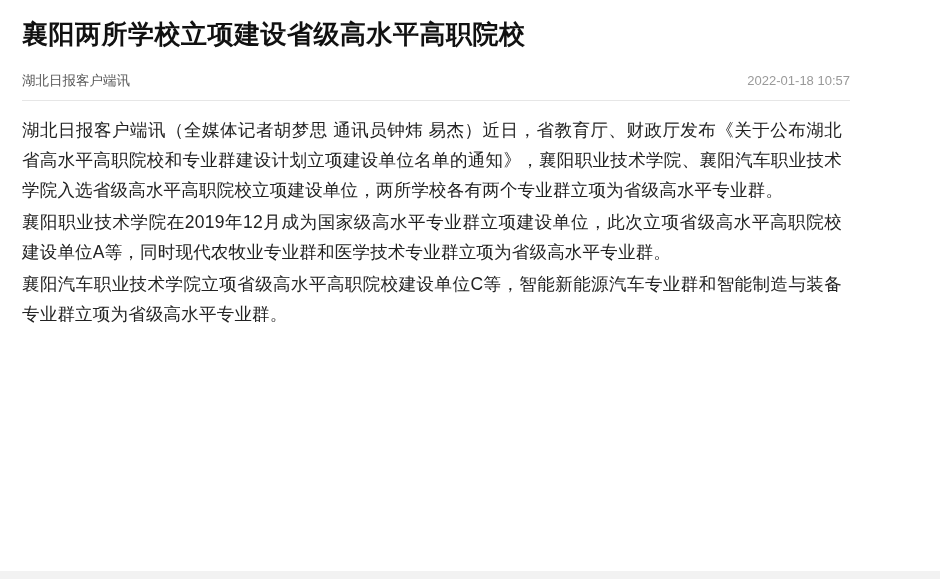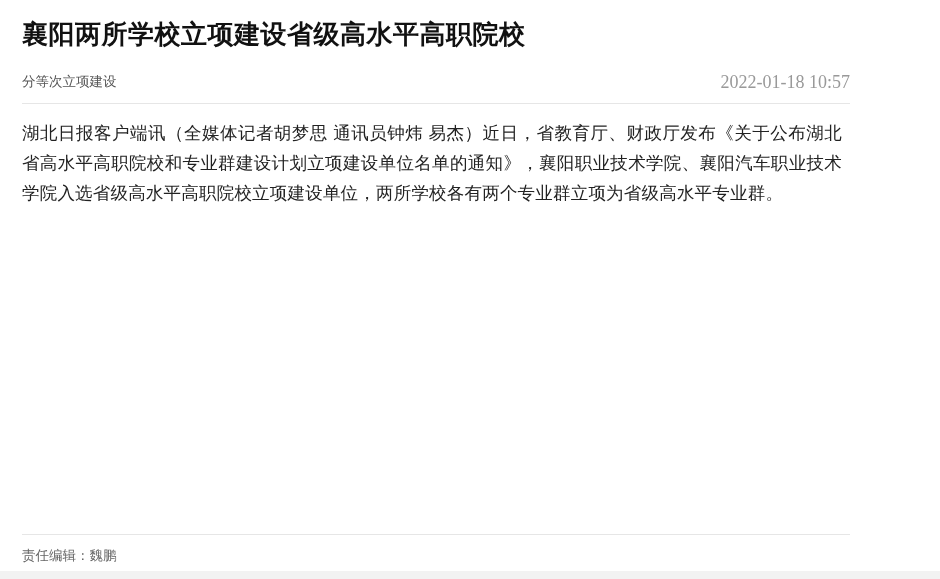--- a/index.html
+++ b/index.html
@@ -36,23 +36,22 @@
     align-items: center;
     justify-content: space-between;
     margin-top: 20px;
     padding-bottom: 10px;
   }
   .source {
     font-size: 13.5px;
     color: #555555;
   }
   .timestamp {
-    font-size: 18px;
+    font-size: 13px;
     color: #999999;
-    font-family: Liberation Serif, serif;
   }
   .divider {
     height: 1px;
     background: #e6e6e6;
     width: 100%;
     margin: 0;
   }
   .body-text {
     margin-top: 14px;
   }
@@ -91,29 +90,27 @@
   }
 </style>
 </head>
 <body>
 
 <div class="article">
 
   <h1 class="title">襄阳两所学校立项建设省级高水平高职院校</h1>
 
   <div class="meta-row">
-    <span class="source">分等次立项建设</span>
+    <span class="source">湖北日报客户端讯</span>
     <span class="timestamp">2022-01-18 10:57</span>
   </div>
 
   <div class="divider"></div>
 
   <div class="body-text">
     <p class="para">湖北日报客户端讯（全媒体记者胡梦思 通讯员钟炜 易杰）近日，省教育厅、财政厅发布《关于公布湖北省高水平高职院校和专业群建设计划立项建设单位名单的通知》，襄阳职业技术学院、襄阳汽车职业技术学院入选省级高水平高职院校立项建设单位，两所学校各有两个专业群立项为省级高水平专业群。</p>
+    <p class="para">襄阳职业技术学院在2019年12月成为国家级高水平专业群立项建设单位，此次立项省级高水平高职院校建设单位A等，同时现代农牧业专业群和医学技术专业群立项为省级高水平专业群。</p>
+    <p class="para">襄阳汽车职业技术学院立项省级高水平高职院校建设单位C等，智能新能源汽车专业群和智能制造与装备专业群立项为省级高水平专业群。</p>
   </div>
 
-  <div class="footer-wrap">
-    <div class="footer-divider"></div>
-    <div class="editor">责任编辑：魏鹏</div>
-  </div>
 
   <div class="bottom-bar"></div>
 </div>
 
 </body></html>

